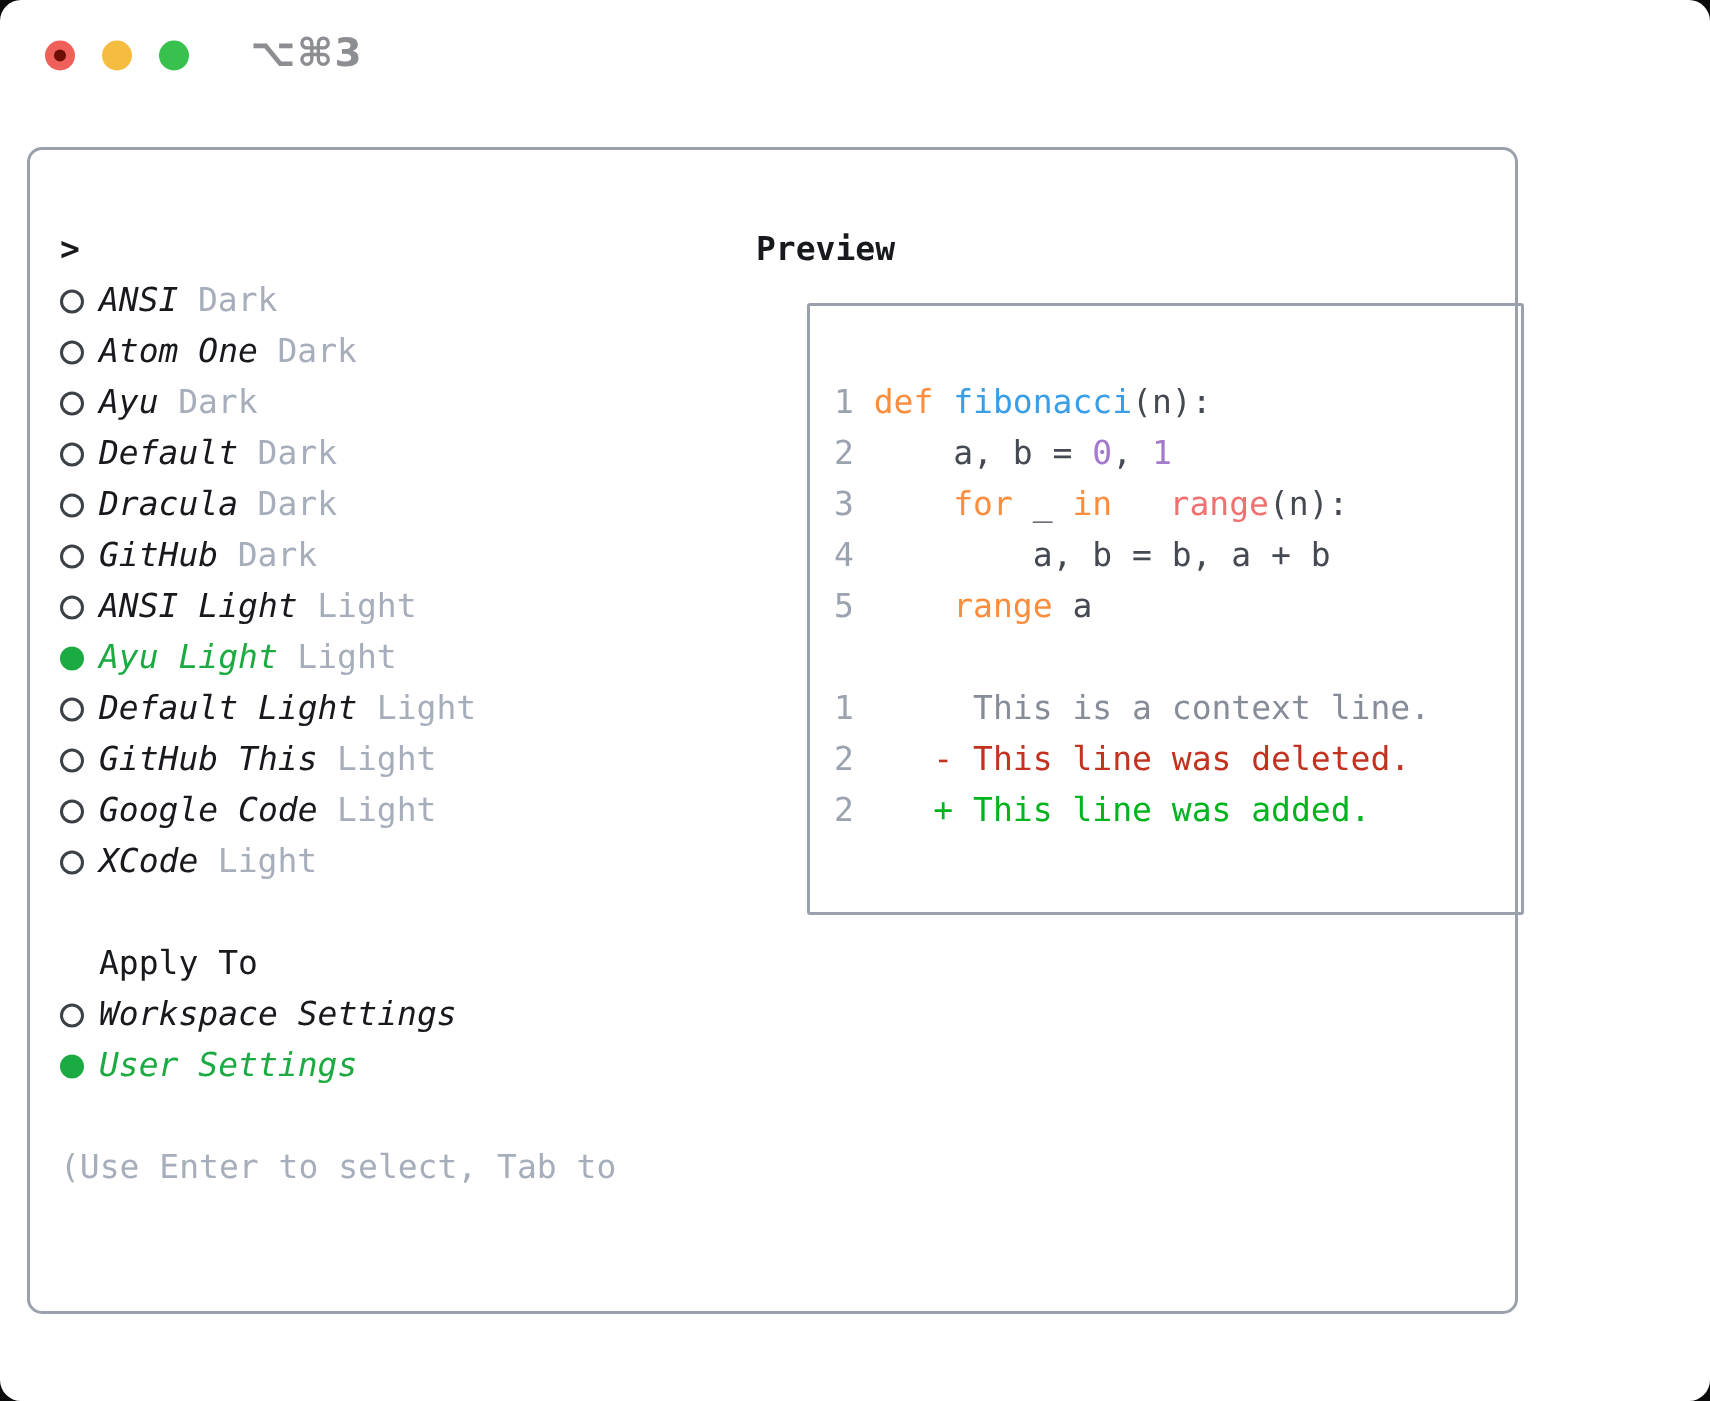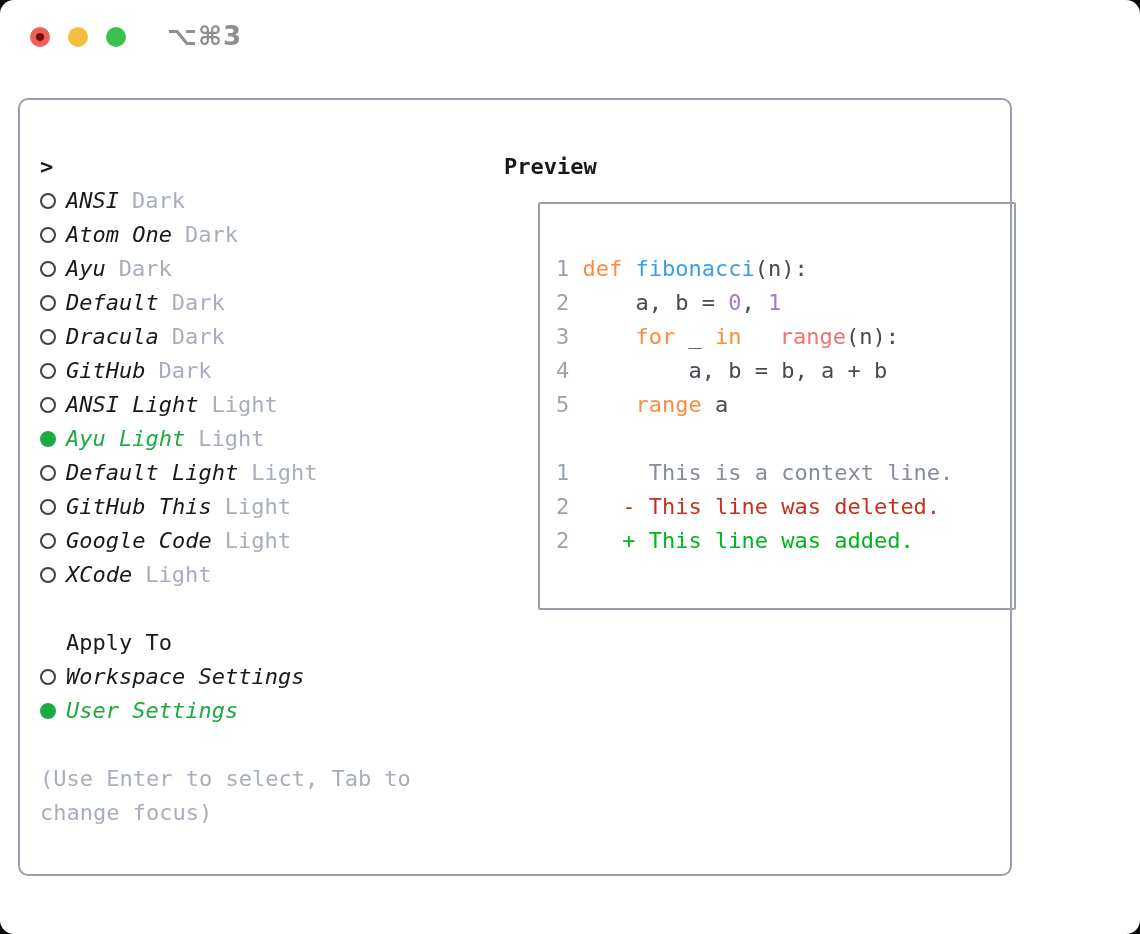--- a/index.html
+++ b/index.html
@@ -116,21 +116,20 @@
       </div>
 
       <div id="apply-options">
           <div class="row item"><span class="radio"><i></i></span><span class="item-name">Workspace Settings</span></div>
           <div class="row item selected"><span class="radio sel"><i></i></span><span class="item-name">User Settings</span></div>
         </div>
 
       <div class="spacer"></div>
 
       <div class="row hint-line">(Use Enter to select, Tab to</div>
-      <div class="row hint-line">change focus)</div>
     </div>
 
     <div class="row bold preview-label">Preview</div>
 
     <div class="preview-box">
       <div id="code-lines">
           <div class="code-line"><span class="seg-ln">1</span><span class="seg-code"> </span><span class="seg-kw">def</span><span class="seg-code"> </span><span class="seg-fn">fibonacci</span><span class="seg-code">(n):</span></div>
           <div class="code-line"><span class="seg-ln">2</span><span class="seg-code">     a, b = </span><span class="seg-lit">0</span><span class="seg-code">, </span><span class="seg-lit">1</span></div>
           <div class="code-line"><span class="seg-ln">3</span><span class="seg-code">     </span><span class="seg-kw">for</span><span class="seg-code"> _ </span><span class="seg-kw">in</span><span class="seg-code"> </span><span class="seg-call">range</span><span class="seg-code">(n):</span></div>
           <div class="code-line"><span class="seg-ln">4</span><span class="seg-code">         a, b = b, a + b</span></div>

